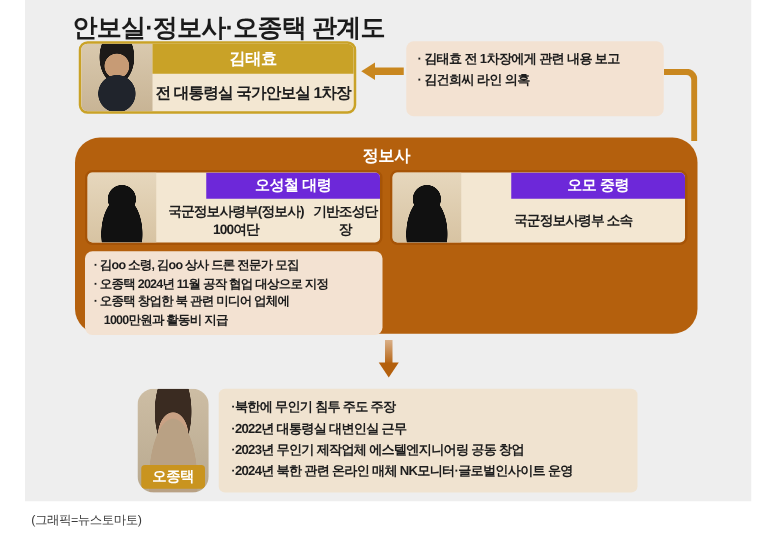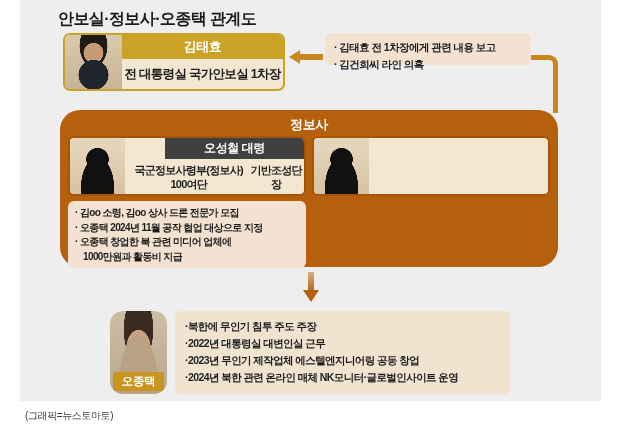--- a/index.html
+++ b/index.html
@@ -16,21 +16,21 @@
     position: absolute;
     left: 20px; top: 0px;
     width: 581px; height: 401px;
     background: #eeeeee;
   }
 
   
   .title {
     position: absolute;
     left: 58px; top: 9px;
-    font-size: 16px; font-weight: bold;
+    font-size: 20px; font-weight: bold;
     color: #1b1b1b;
     letter-spacing: -0.6px;
     white-space: nowrap;
   }
 
   
   .top-card {
     position: absolute;
     left: 63px; top: 33px;
     width: 222px; height: 58px;
@@ -59,21 +59,21 @@
   .top-role {
     flex: 1; display: flex; align-items: center; justify-content: center;
     font-size: 12.5px; font-weight: bold; color: #1d1d1d;
     letter-spacing: -0.7px; white-space: nowrap;
   }
 
   
   .note-box {
     position: absolute;
     left: 325px; top: 33px;
-    width: 206px; height: 32px;
+    width: 206px; height: 60px;
     background: #f3e2d2;
     border-radius: 6px;
     padding: 6px 8px 0 9px;
   }
   .note-line {
     font-size: 10.5px; font-weight: bold; color: #1d1d1d;
     letter-spacing: -0.55px; line-height: 17px; white-space: nowrap;
   }
   .note-line::before { content: "\00B7  "; font-weight: bold; }
 
@@ -131,21 +131,21 @@
   }
   .officer-photo {
     width: 55px; flex: none;
     background:
       radial-gradient(ellipse at 50% 88%, #111111 0 42%, rgba(17,17,17,0) 43%),
       radial-gradient(circle at 50% 38%, #111111 0 25%, rgba(17,17,17,0) 26%),
       linear-gradient(#e6d7bd, #d7c3a2);
   }
   .officer-right { flex: 1; display: flex; flex-direction: column; }
   .officer-name {
-    height: 21px; background: #404040;
+    height: 21px; background: #6d28d9;
     color: #ffffff; font-size: 12px; font-weight: bold;
     display: flex; align-items: center; justify-content: center;
     letter-spacing: -0.4px;
     margin-left: 40px;
   }
   .officer-role {
     flex: 1; display: flex; align-items: center; justify-content: center;
     text-align: center;
     font-size: 11px; font-weight: bold; color: #1d1d1d;
     letter-spacing: -0.75px; line-height: 14px; padding: 0 2px;
@@ -286,20 +286,26 @@
           <div class="fact">
             <span>오종택 창업한 북 관련 미디어 업체에</span>
             <span class="cont">1000만원과 활동비 지급</span>
           </div>
         </div>
       </div>
 
       <div class="org-col">
         <div class="officer">
           <div class="officer-photo"></div>
+          <div class="officer-right">
+            <div class="officer-name">오모 중령</div>
+            <div class="officer-role">
+              <span>국군정보사령부 소속</span>
+            </div>
+          </div>
         </div>
       </div>
 
     </div>
   </div>
 
   <div class="arrow-down">
     <div class="shaft"></div>
     <div class="head"></div>
   </div>

